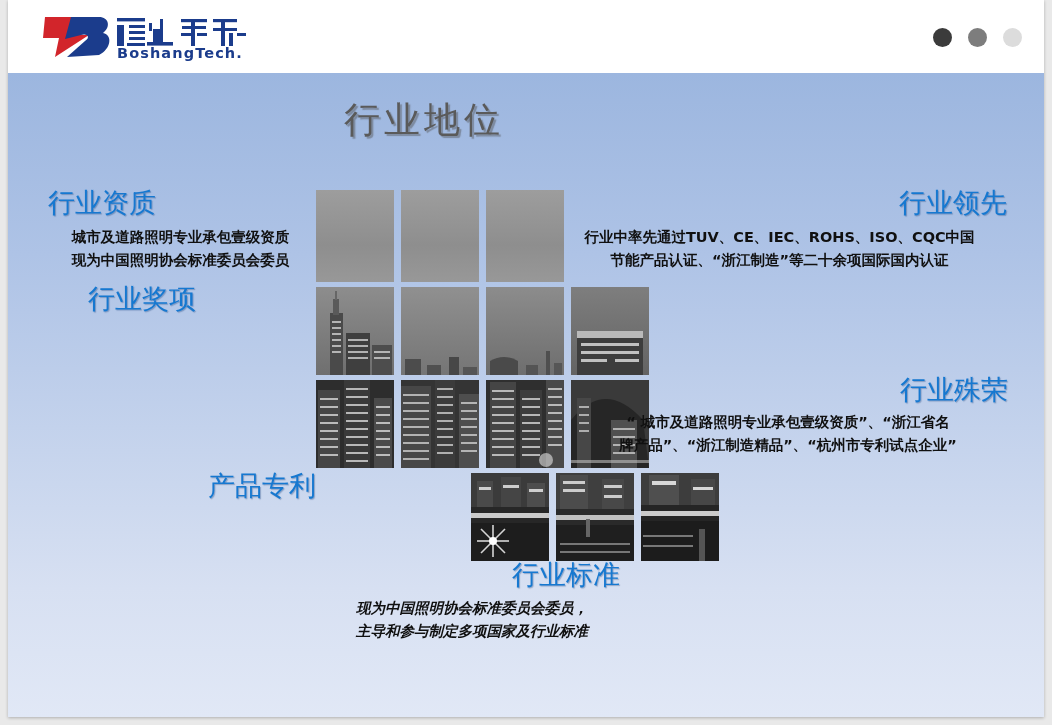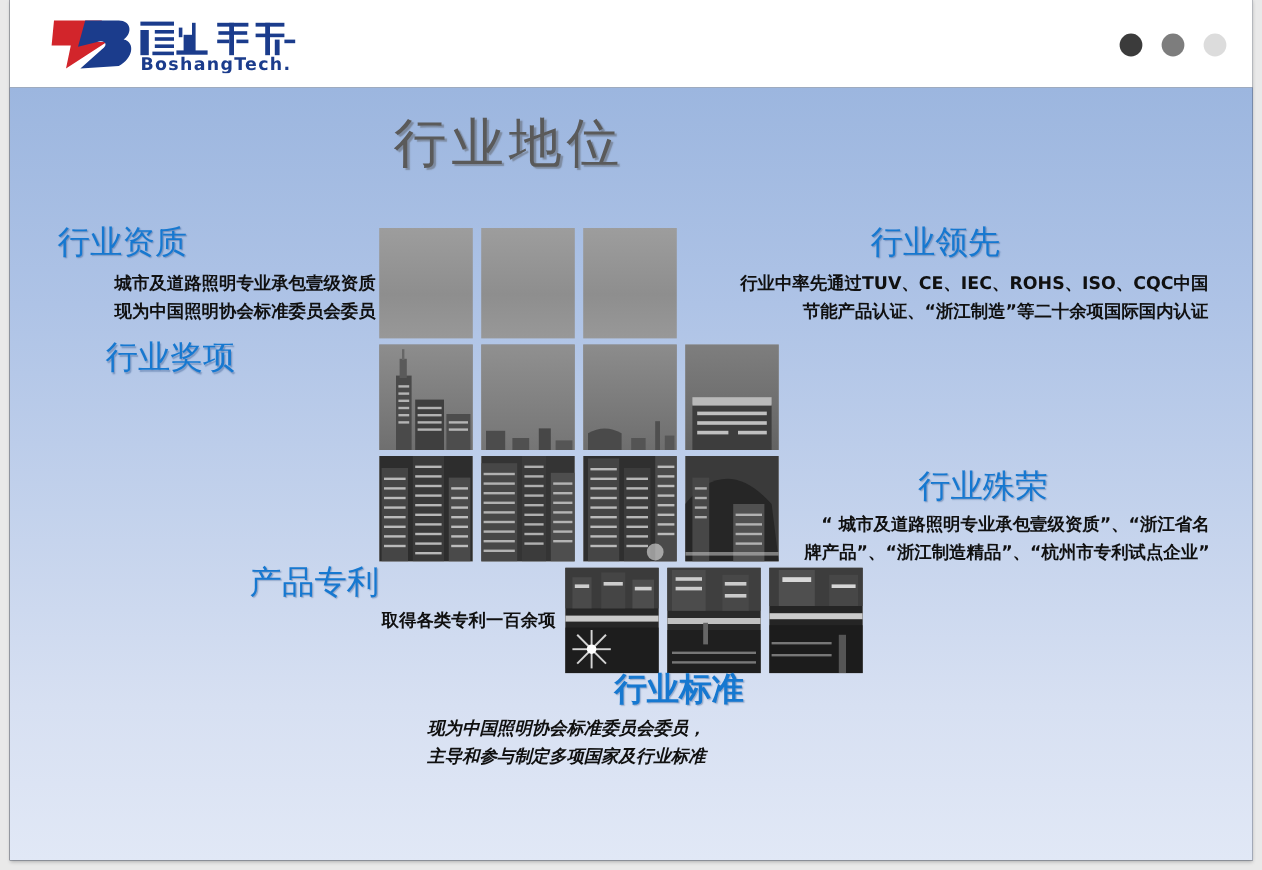--- a/index.html
+++ b/index.html
@@ -4,21 +4,21 @@
 <title>行业地位</title>
 <style>
   html,body{margin:0;padding:0;}
   body{
     width:1052px;height:725px;overflow:hidden;
     background:#e9e9e9;
     font-family:"DejaVu Sans","Liberation Sans",sans-serif;
   }
   #slide{
     position:absolute;left:8px;top:0;width:1036px;height:717px;
-    background:#0f172a;
+    background:#4d7c0f;
     box-shadow:0 1px 3px rgba(0,0,0,.25);
     overflow:hidden;
   }
   
   #header{
     position:absolute;left:0;top:0;width:1036px;height:73px;
     background:#ffffff;
   }
   #logo{
     position:absolute;left:33px;top:13px;width:215px;height:48px;
@@ -30,21 +30,21 @@
   .dot{width:19px;height:19px;border-radius:50%;}
   
   #canvas{
     position:absolute;left:0;top:73px;width:1036px;height:644px;
     background:linear-gradient(to bottom,#9cb6df 0%,#aec3e6 28%,#c3d2ec 55%,#d7e0f2 80%,#e1e8f6 100%);
   }
   #page-title{
     position:absolute;left:0;top:20px;width:832px;
     text-align:center;
     font-family:"DejaVu Serif","Liberation Serif",serif;
-    font-size:44px;line-height:54px;
+    font-size:36px;line-height:54px;
     color:#5a5a5a;
     letter-spacing:4px;
     text-shadow:2px 2px 1px rgba(80,80,80,.45);
   }
   
   #mosaic{position:absolute;left:0;top:0;width:1036px;height:644px;}
   .tile{position:absolute;overflow:hidden;background:#8a8a8a;}
   .tile .ph{position:absolute;inset:0;}
   
   .sky{background:linear-gradient(to bottom,#9d9d9d,#8e8e8e 60%,#989898);}
@@ -56,25 +56,25 @@
     color:#1678d0;
     text-shadow:1px 1px 1px rgba(20,60,120,.35);
     white-space:nowrap;
   }
   .blk-body{
     font-family:"DejaVu Sans","Liberation Sans",sans-serif;
     font-weight:bold;
     font-size:14.5px;line-height:23px;
     color:#101010;
   }
-  .ta-r{text-align:right;}
+  .ta-r{text-align:center;}
   .ta-c{text-align:left;font-style:italic;}
   .hd-r{}
-  .hd-l{text-align:center;}
-  .hd-c{text-align:center;font-weight:bold;}
+  .hd-l{text-align:right;}
+  .hd-c{text-align:center;}
 </style>
 </head>
 <body>
 
 <div id="slide">
 
   <div id="header">
 
     <div id="logo">
       <svg width="215" height="48" viewBox="0 0 215 48">
@@ -414,33 +414,30 @@
       <div class="blk-body ta-r" style="margin-top:7px;">
         <div>行业中率先通过TUV、CE、IEC、ROHS、ISO、CQC中国</div>
         <div>节能产品认证、“浙江制造”等二十余项国际国内认证</div>
       </div>
     </div>
 
     <div class="block" style="left:80px;top:209px;width:325px;">
       <div class="blk-head hd-r">行业奖项</div>
     </div>
 
-    <div class="block" style="left:560px;top:316px;width:440px;">
+    <div class="block" style="left:560px;top:300px;width:440px;">
       <div class="blk-head hd-l" style="padding-left:62px;">行业殊荣</div>
       <div class="blk-body ta-r" style="margin-top:5px;">
         <div>“ 城市及道路照明专业承包壹级资质”、“浙江省名</div>
         <div>牌产品”、“浙江制造精品”、“杭州市专利试点企业”</div>
       </div>
     </div>
 
     <div class="block" style="left:200px;top:396px;width:255px;">
       <div class="blk-head hd-r">产品专利</div>
-      <div class="blk-body ta-r" style="margin-top:5px;">
-        <div>取得各类专利一百余项</div>
-      </div>
     </div>
 
     <div class="block" style="left:348px;top:485px;width:420px;">
       <div class="blk-head hd-c">行业标准</div>
       <div class="blk-body ta-c" style="margin-top:6px;">
         <div>现为中国照明协会标准委员会委员，</div>
         <div>主导和参与制定多项国家及行业标准</div>
       </div>
     </div>
 

